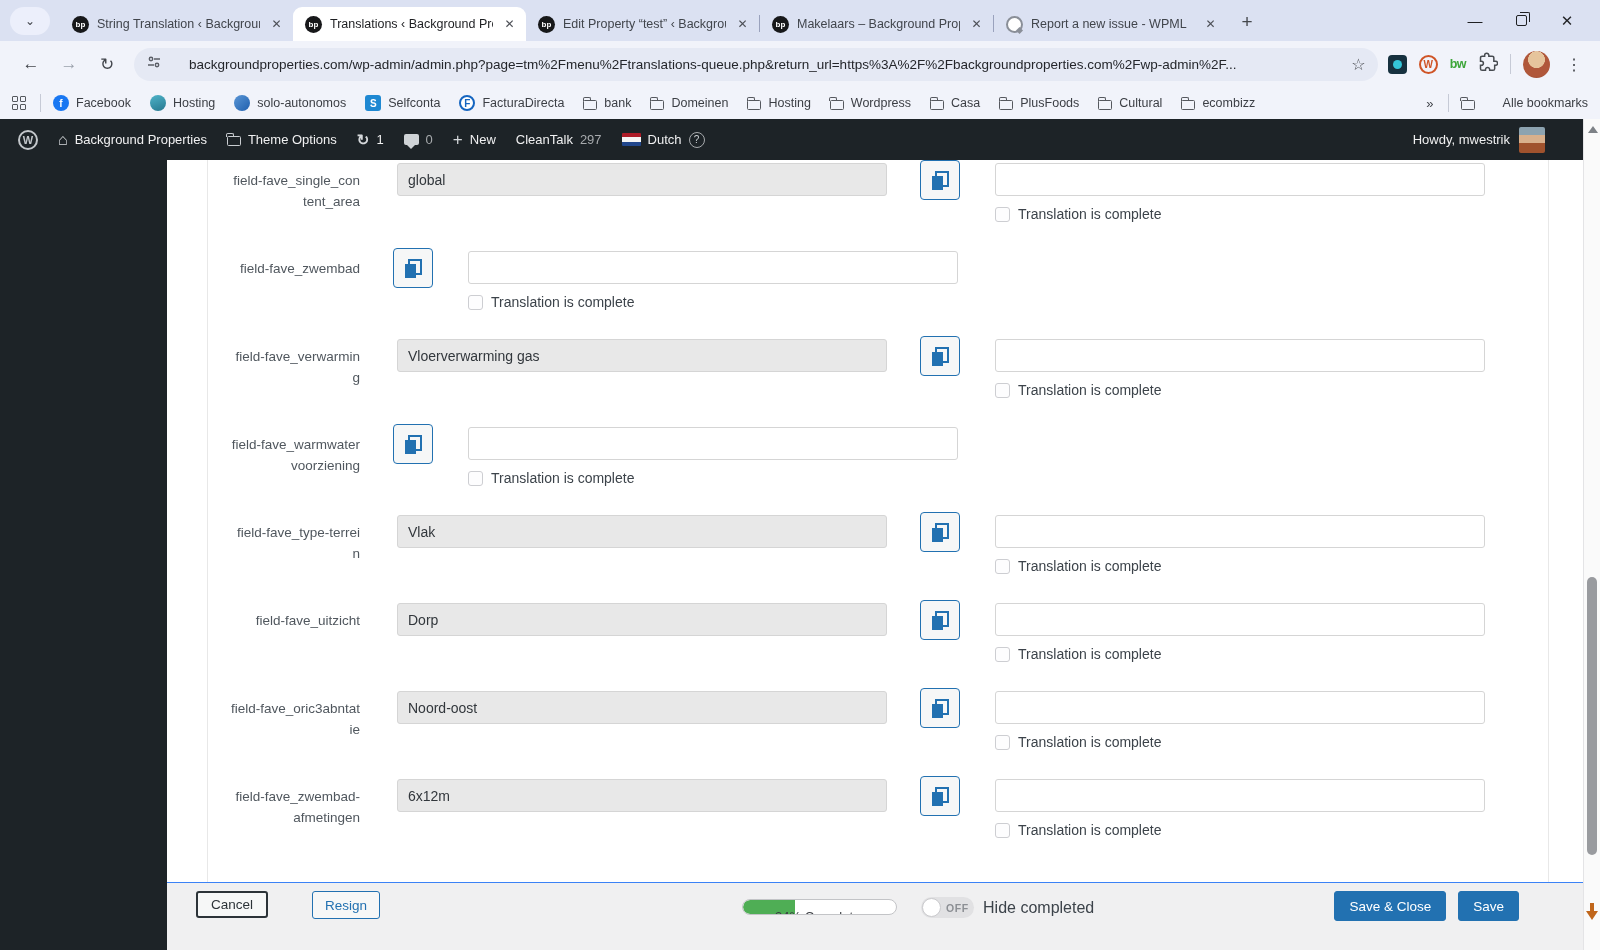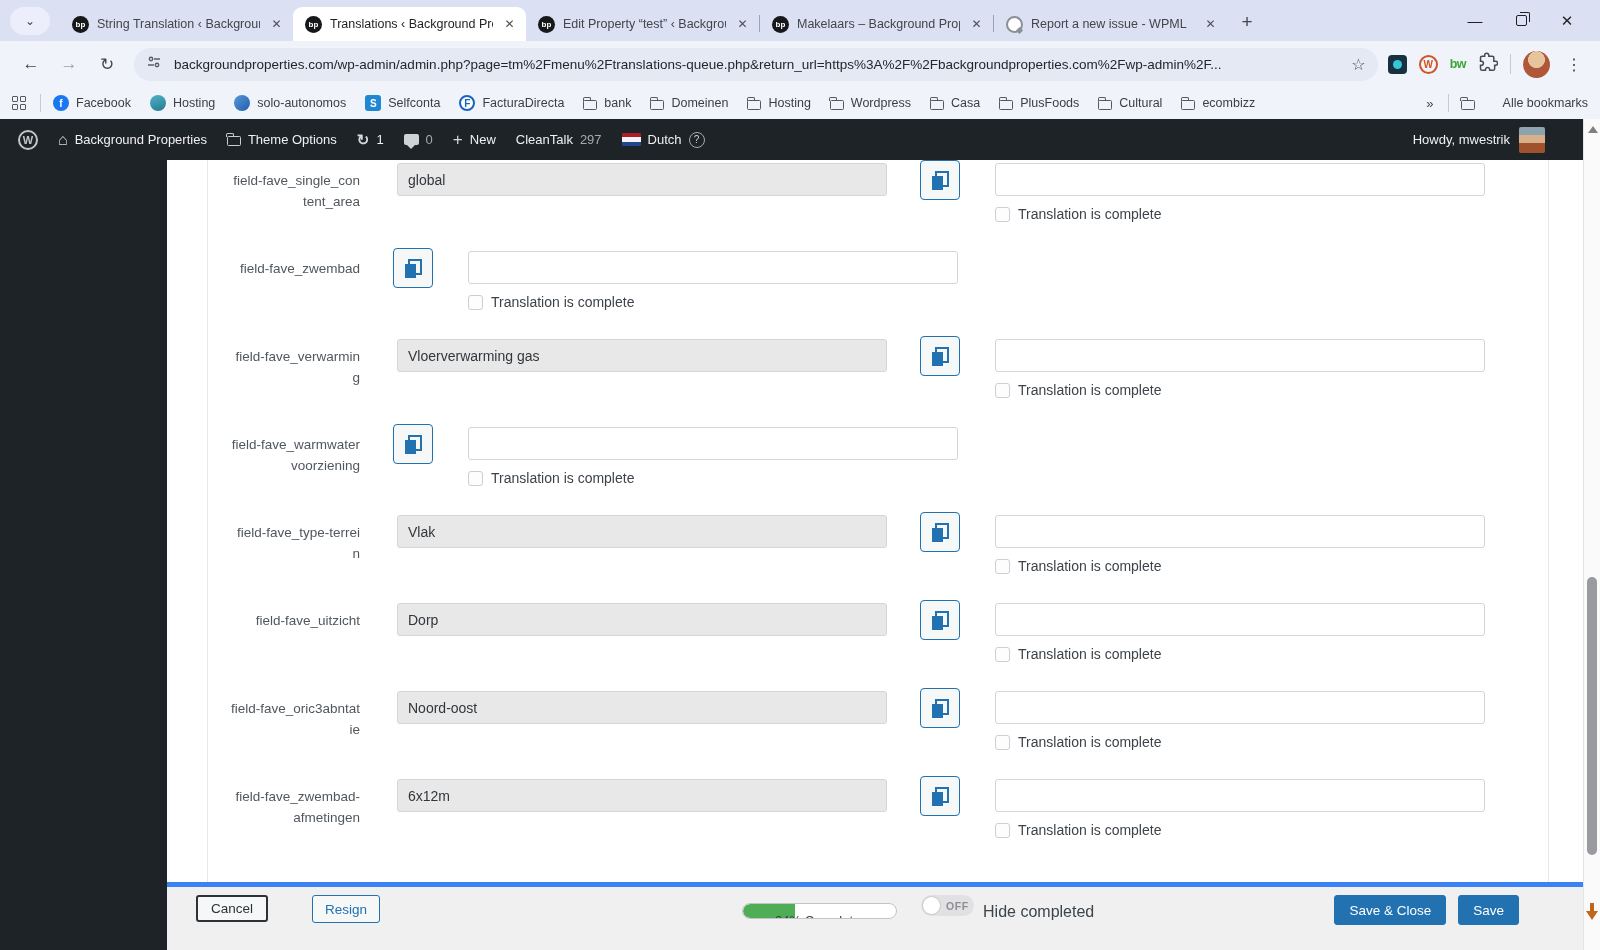--- a/index.html
+++ b/index.html
@@ -32,21 +32,21 @@
   .ic-restore { width:11px; height:11px; border:1.3px solid #1f2023; border-radius:2px; position:relative; }
   .ic-restore::before { content:""; position:absolute; top:-4px; left:3px; width:9px; height:9px;
     border-top:1.3px solid #1f2023; border-right:1.3px solid #1f2023; border-radius:0 2px 0 0; }
 
   
   .toolbar { height:46px; background:#f1f3fa; display:flex; align-items:center; padding:0 14px; gap:4px; }
   .nav-ic { width:34px; height:34px; border-radius:50%; display:flex; align-items:center;
     justify-content:center; font-size:17px; color:#43464c; flex:none; }
   .nav-ic.disabled { color:#9aa0ab; }
   .omnibox { flex:1; height:33px; border-radius:17px; background:#e5e9f4; display:flex;
-    align-items:center; padding:0 12px; gap:12px; margin:0 6px; overflow:hidden; }
+    align-items:center; padding:0 12px; gap:27px; margin:0 6px; overflow:hidden; }
   .url-text { flex:1; font-size:13.5px; color:#24262b; white-space:nowrap; overflow:hidden; }
   .star { font-size:16px; color:#494c52; flex:none; }
   .ext-row { display:flex; align-items:center; gap:12px; flex:none; }
   .ext-cleantalk { width:19px; height:19px; border-radius:4px; background:#17313f; position:relative; }
   .ext-cleantalk::after { content:""; position:absolute; left:5px; top:5px; width:9px; height:9px;
     border-radius:50%; background:#35c6d9; }
   .ext-wp { width:19px; height:19px; border-radius:50%; border:2px solid #cf5426; color:#cf5426;
     font-size:10px; font-weight:bold; display:flex; align-items:center; justify-content:center; }
   .ext-bw { font-weight:bold; font-size:12.5px; color:#3da639; letter-spacing:-0.5px; }
   .tb-sep { width:1px; height:20px; background:#c6cad6; }
@@ -122,31 +122,31 @@
   .tgt-col { margin-left:35px; width:490px; flex:none; }
   .tgt { width:490px; height:33px; background:#fff; border:1px solid #d5d5d5; border-radius:3px;
     font-size:14px; color:#32373c; padding:0 10px; font-family:"Liberation Sans", sans-serif; }
   .chk-row { margin-top:10px; display:flex; align-items:center; gap:8px; }
   .chk { width:15px; height:15px; border:1px solid #cdced2; border-radius:3px; background:#fdfdfe;
     flex:none; cursor:pointer; }
   .chk-label { font-size:14px; color:#3c434a; }
 
   
   .footer { position:absolute; left:167px; right:17px; bottom:0; height:68px; background:#f0f0f1;
-    border-top:5px solid #3b82f6; display:flex; align-items:flex-start; padding:8px 64px 0 29px; }
+    border-top:1px solid #3b82f6; display:flex; align-items:flex-start; padding:8px 64px 0 29px; }
   .btn { font-family:"Liberation Sans", sans-serif; cursor:pointer; }
   .btn-cancel { height:27px; padding:0 13px; background:#f6f7f7; border:2px solid #2c3338;
     border-radius:3px; color:#2c3338; font-size:13.5px; }
   .btn-resign { margin-left:44px; height:28px; padding:0 12px; background:#f6f7f7;
     border:1px solid #2271b1; border-radius:3px; color:#2271b1; font-size:13.5px; }
   .progress { margin-left:362px; margin-top:8px; width:155px; height:16px; border:1px solid #c3c4c7;
     border-radius:9px; background:#fff; position:relative; overflow:hidden; flex:none; }
   .progress-fill { height:100%; background:#4fae55; border-radius:9px 0 0 9px; }
   .progress-text { position:absolute; left:32px; top:9px; font-size:13px; color:#3a3d42; white-space:nowrap; }
-  .toggle { margin-left:24px; width:53px; height:21px; border-radius:11px;
+  .toggle { margin-left:24px; margin-top:6px; width:53px; height:21px; border-radius:11px;
     background:#e1e1e3; display:flex; align-items:center; flex:none; cursor:pointer; }
   .knob { width:19px; height:19px; margin-left:1px; border-radius:50%; background:#fff;
     border:1px solid #c9c9cc; }
   .off-text { margin-left:5px; font-size:10.5px; font-weight:bold; color:#8c8f94; letter-spacing:.5px; }
   .hide-label { margin-left:9px; margin-top:8px; font-size:16px; color:#3c434a; }
   .btn-saveclose { margin-left:auto; height:30px; padding:0 14px; background:#2271b1;
     border:1px solid #2271b1; border-radius:3px; color:#fff; font-size:13.5px; }
   .btn-save { margin-left:12px; height:30px; padding:4px 14px; background:#2271b1;
     border:1px solid #2271b1; border-radius:3px; color:#fff; font-size:13.5px; }
 

